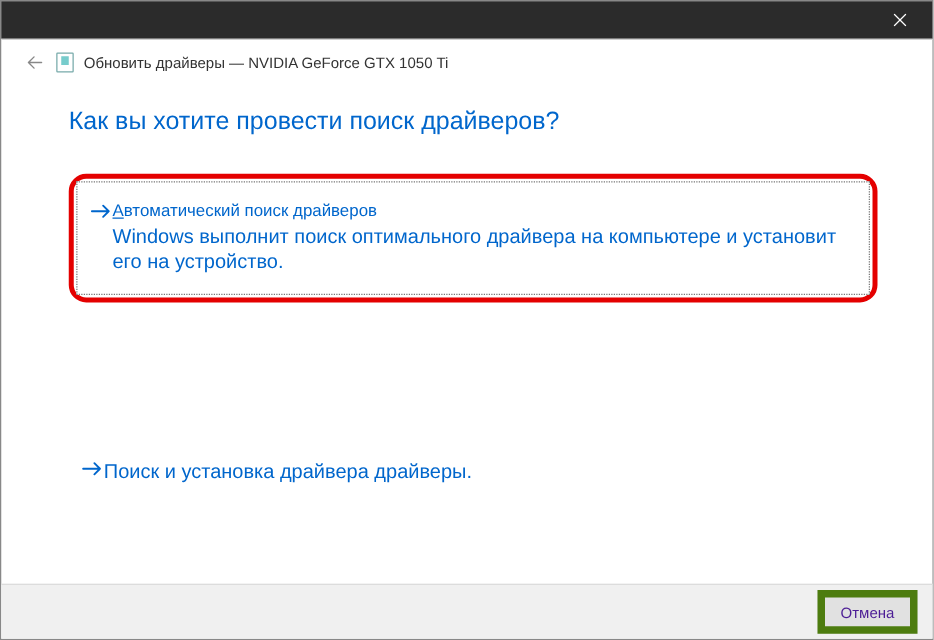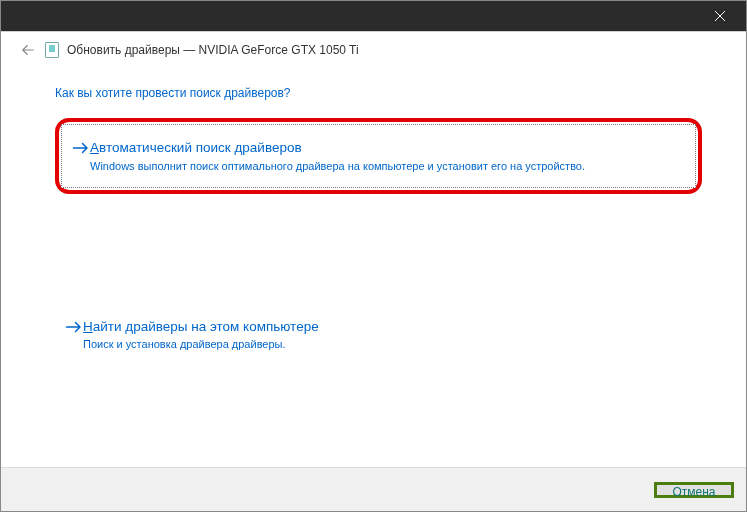--- a/index.html
+++ b/index.html
@@ -74,23 +74,23 @@
   .title-text {
     font-size: 12px;
     color: #333;
   }
   .content {
     flex: 1;
     padding: 18px 44px 10px 54px;
     position: relative;
   }
   .heading {
-    font-size: 12px;
-    color: #0066cc;
-    margin-bottom: 18px;
+    font-size: 20px;
+    color: #0066cc;
+    margin-bottom: 30px;
     font-weight: 400;
   }
   .option {
     display: flex;
     align-items: flex-start;
     padding: 14px 12px 14px 10px;
     cursor: pointer;
   }
   .option .arrow {
     color: #0066cc;
@@ -99,21 +99,21 @@
   }
   .option .arrow svg { width: 18px; height: 14px; }
   .option-text { flex: 1; }
   .option-title {
     font-size: 13.5px;
     color: #0066cc;
     line-height: 1.3;
   }
   .option-title .ul { text-decoration: underline; }
   .option-desc {
-    font-size: 11px;
+    font-size: 16px;
     color: #0066cc;
     margin-top: 2px;
     line-height: 1.3;
   }
   .highlight-wrap {
     border: 4px solid #e40000;
     border-radius: 14px;
     padding: 2px;
     margin-bottom: 110px;
   }
@@ -125,25 +125,25 @@
     height: 44px;
     border-top: 1px solid #dcdcdc;
     background: #f0f0f0;
     display: flex;
     align-items: center;
     justify-content: flex-end;
     padding: 0 12px;
   }
   .btn {
     min-width: 80px;
-    height: 16px;
-    border: 3px solid #4d7c0f;
+    height: 35px;
+    border: 6px solid #4d7c0f;
     background: #e1e1e1;
     font-size: 12px;
-    color: #0f766e;
+    color: #4c1d95;
     cursor: pointer;
     padding: 0 12px;
   }
 </style>
 </head>
 <body>
 
 <div class="window">
 
   <div class="titlebar">
@@ -186,21 +186,20 @@
         </div>
       </div>
 
       <div class="option">
         <div class="arrow">
           <svg viewBox="0 0 24 16">
             <path d="M2 8h18 M14 2l6 6-6 6" stroke="#0066cc" stroke-width="2" fill="none" stroke-linecap="round" stroke-linejoin="round"></path>
           </svg>
         </div>
         <div class="option-text">
-          <div class="option-title"><span class="ul">Н</span><span>айти драйверы на этом компьютере</span></div>
           <div class="option-desc">Поиск и установка драйвера драйверы.</div>
         </div>
       </div>
 
     </div>
 
     <div class="footer">
       <button class="btn">Отмена</button>
     </div>
 

